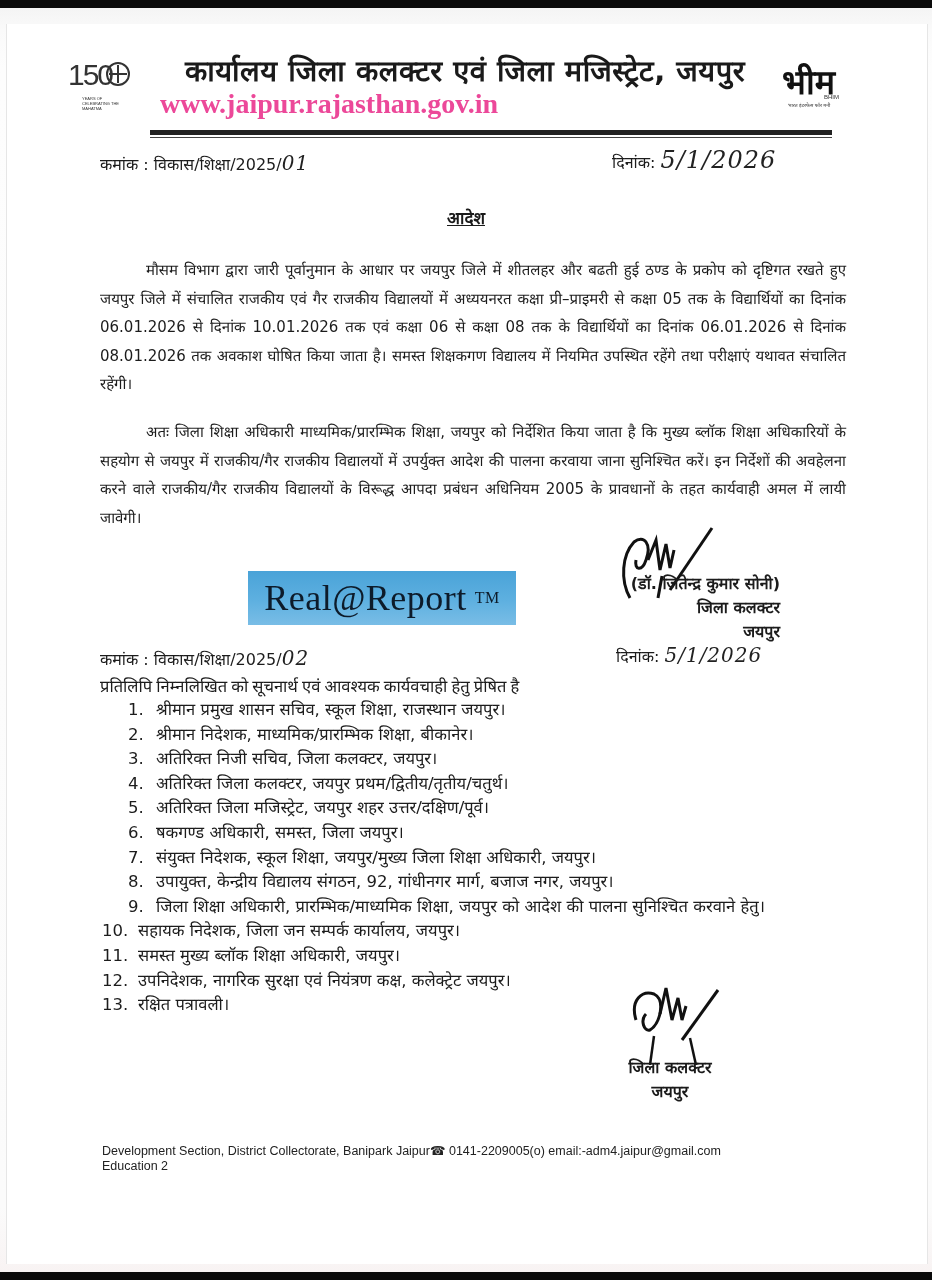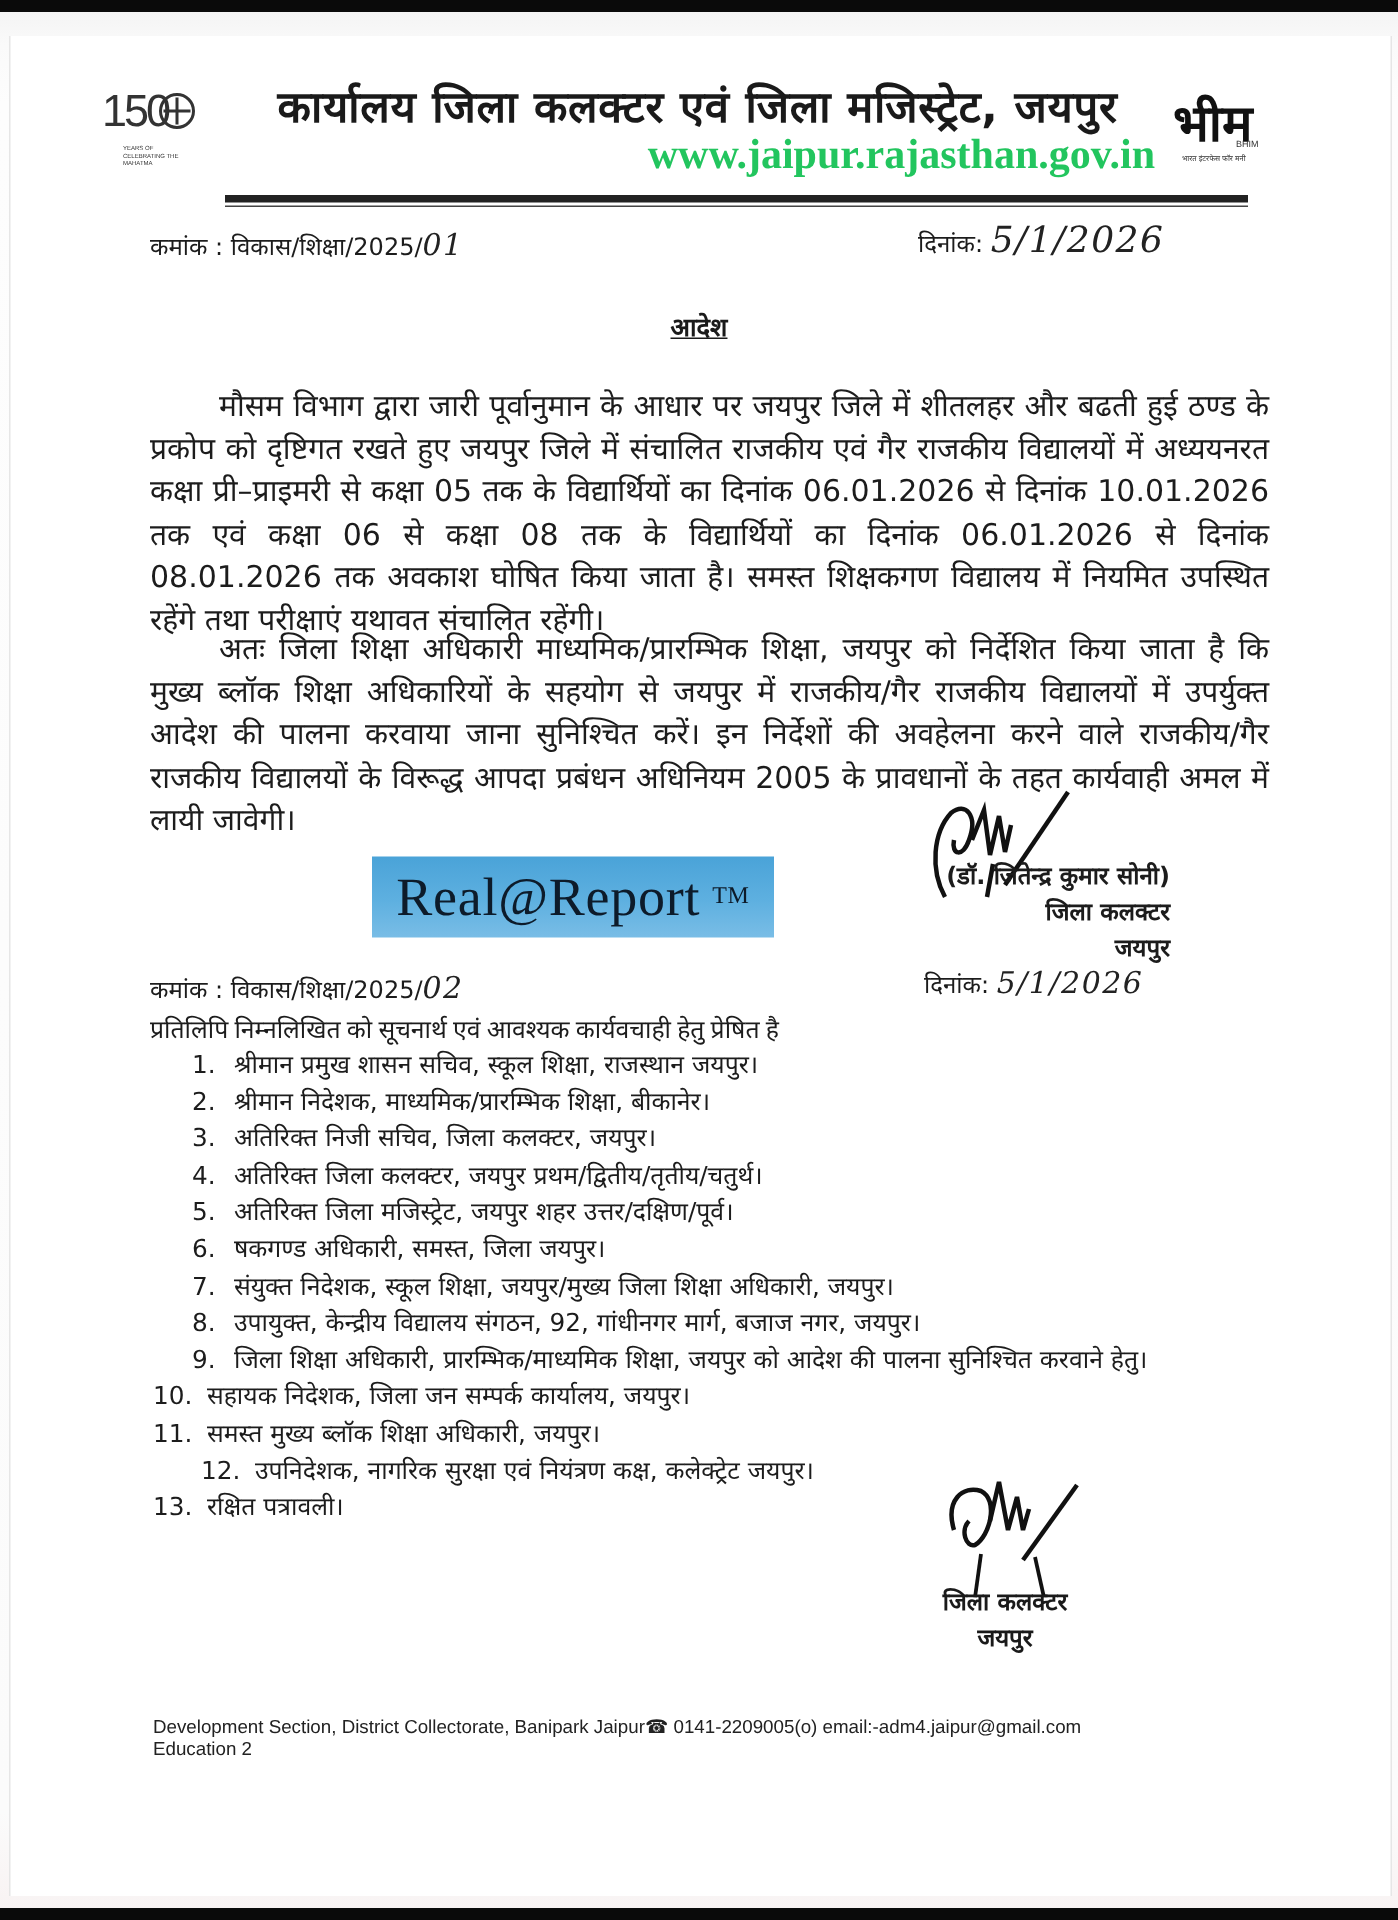--- a/index.html
+++ b/index.html
@@ -28,33 +28,33 @@
     .logo150 .wheel::before, .logo150 .wheel::after { content:""; position:absolute; left:9px; top:1px; width:2px; height:18px; background:#333; }
     .logo150 .wheel::after { transform: rotate(90deg); }
     .logo150 .tiny { position:absolute; left:16px; top:40px; font-size:4px; line-height:5px; color:#333; width:40px; }
 
     .logo-bhim { left: 780px; top: 44px; width: 70px; height: 66px; }
     .logo-bhim .word { position:absolute; left:2px; top:14px; font-size:34px; font-weight:bold; color:#111; font-family:"DejaVu Sans", sans-serif; }
     .logo-bhim .tag { position:absolute; left:8px; top:58px; font-size:5px; color:#333; }
     .logo-bhim .en { position:absolute; left:44px; top:50px; font-size:6px; color:#333; }
 
     .office-title { left: 160px; top: 50px; width: 610px; text-align: center; font-size: 29px; font-weight: bold; color: #1a1a1a; font-family: "DejaVu Sans", sans-serif; letter-spacing: 0.5px; }
-    .website { left: 160px; top: 88px; width: 610px; text-align: right; font-size: 28px; font-weight: bold; font-family: "Liberation Serif", "DejaVu Serif", serif; color: #22c55e; }
+    .website { left: 160px; top: 88px; width: 610px; text-align: left; font-size: 28px; font-weight: bold; font-family: "Liberation Serif", "DejaVu Serif", serif; color: #ec4899; }
     .rule-thick { left: 150px; top: 130px; width: 682px; height: 5px; background: #222; }
     .rule-thin { left: 150px; top: 137px; width: 682px; height: 1px; background: #444; }
 
     .ref-line { font-size: 16px; font-family: "DejaVu Sans", sans-serif; color:#1c1c1c; }
     .hand { font-family: "DejaVu Serif", serif; font-style: italic; font-size: 24px; color:#222; letter-spacing:1px; }
     .hand-sm { font-family: "DejaVu Serif", serif; font-style: italic; font-size: 20px; color:#222; letter-spacing:1px; }
 
     .order-title { left: 0; top: 206px; width: 932px; text-align:center; font-size: 17px; font-weight: bold; text-decoration: underline; font-family:"DejaVu Sans", sans-serif; }
 
     .para {
       left: 100px; width: 746px;
-      font-family: "DejaVu Sans", sans-serif; font-size: 20px; line-height: 28.5px;
+      font-family: "DejaVu Sans", sans-serif; font-size: 15px; line-height: 28.5px;
       text-align: justify; text-indent: 46px; color:#1c1c1c;
     }
 
     .signature { left: 600px; top: 520px; width: 120px; height: 80px; }
     .signature2 { left: 620px; top: 980px; width: 110px; height: 85px; }
 
     .sign-block { left: 560px; top: 572px; width: 220px; text-align:right; font-family:"DejaVu Sans", sans-serif; font-weight:bold; font-size:16px; line-height:24px; color:#1c1c1c; }
 
     .watermark {
       left: 248px; top: 571px; width: 268px; height: 54px;
@@ -180,21 +180,21 @@
     </li>
   <li class="shift">
       <span class="n" style="width:36px;flex:0 0 36px;">10.</span>
       <span class="t">सहायक निदेशक, जिला जन सम्पर्क कार्यालय, जयपुर।</span>
     </li>
   <li class="shift">
       <span class="n" style="width:36px;flex:0 0 36px;">11.</span>
       <span class="t">समस्त मुख्य ब्लॉक शिक्षा अधिकारी, जयपुर।</span>
     </li>
   <li class="shift">
-      <span class="n" style="width:36px;flex:0 0 36px;margin-left:32px;">12.</span>
+      <span class="n" style="width:36px;flex:0 0 36px;">12.</span>
       <span class="t">उपनिदेशक, नागरिक सुरक्षा एवं नियंत्रण कक्ष, कलेक्ट्रेट जयपुर।</span>
     </li>
   <li class="shift">
       <span class="n" style="width:36px;flex:0 0 36px;">13.</span>
       <span class="t">रक्षित पत्रावली।</span>
     </li>
 </ul>
 
 <svg class="abs signature2" viewBox="0 0 110 85">
   <path d="M16 40 C10 20 22 10 34 14 C46 20 40 44 30 50 C24 52 20 40 26 34" fill="none" stroke="#111" stroke-width="3"></path>

